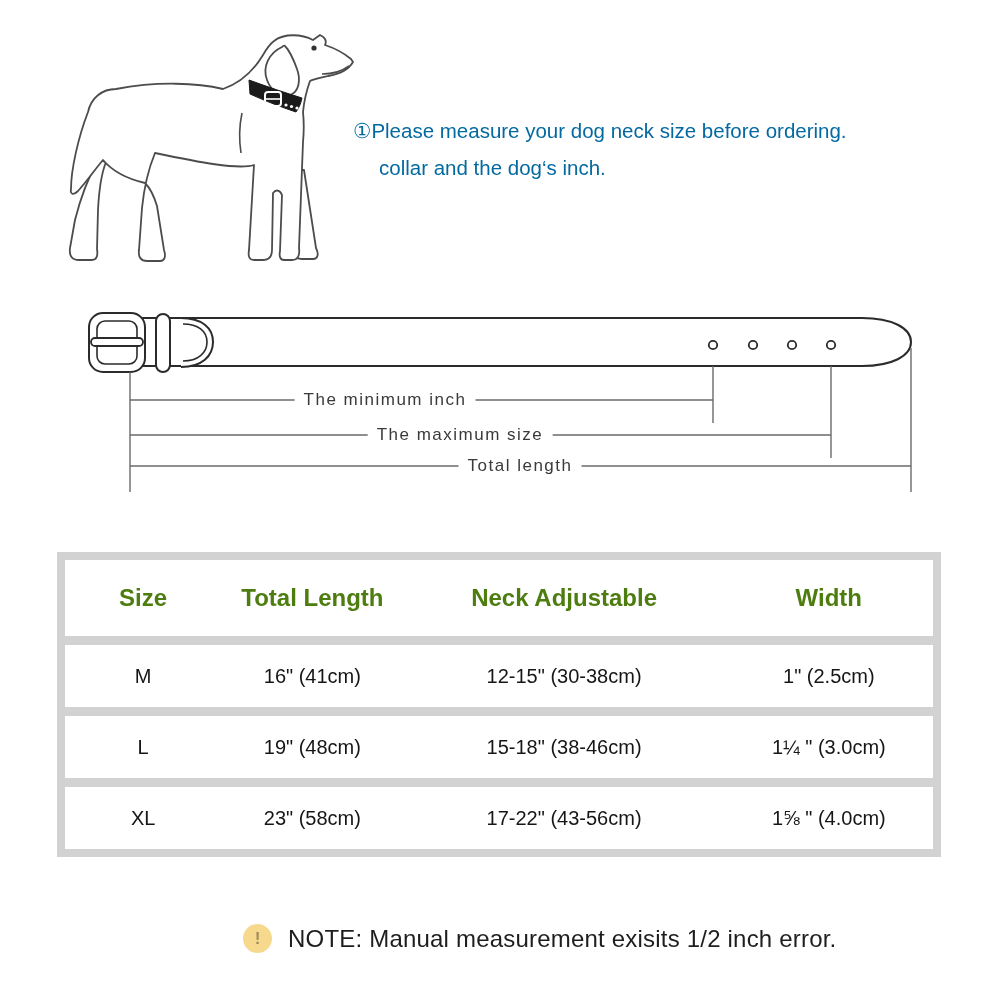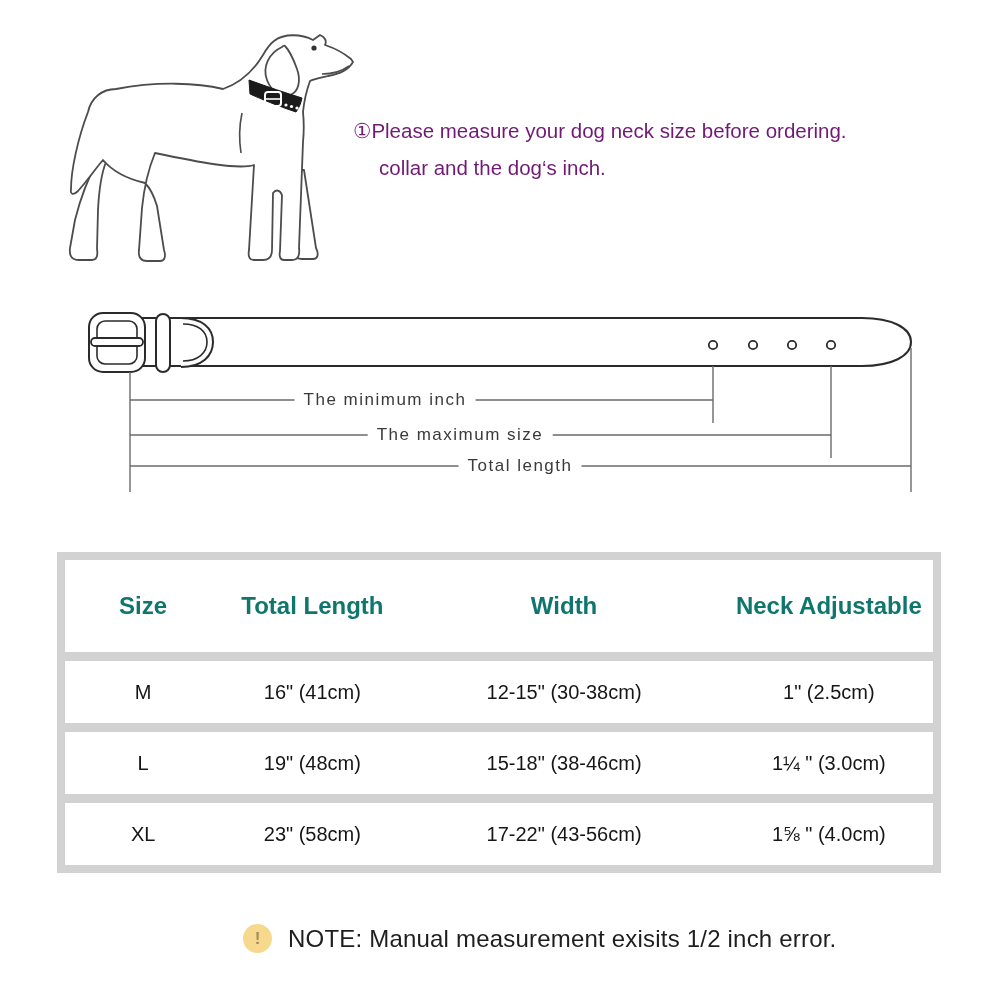--- a/index.html
+++ b/index.html
@@ -3,35 +3,35 @@
 <meta charset="utf-8">
 <style>
   html,body { margin:0; padding:0; }
   body {
     width:1000px; height:1000px; position:relative; background:#ffffff;
     font-family:"Liberation Sans", sans-serif; overflow:hidden;
   }
   
   .dog-svg { position:absolute; left:58px; top:10px; }
   
-  .instructions { position:absolute; left:353px; top:112px; color:#701a75;
+  .instructions { position:absolute; left:353px; top:112px; color:#0369a1;
     font-size:20.5px; line-height:37px; white-space:nowrap; }
   .instructions .indent { padding-left:26px; }
   
   .belt-svg { position:absolute; left:80px; top:300px; }
   .dim-label { position:absolute; transform:translate(-50%,-50%); background:#ffffff;
     padding:0 9px; font-size:17px; letter-spacing:1.5px; color:#3a3a3a;
     white-space:nowrap; font-weight:500; }
   
   .size-table { position:absolute; left:57px; top:552px; width:884px;
     background:#d2d2d2; padding:8px; box-sizing:border-box; }
   .t-row { display:grid; grid-template-columns:18% 21% 37% 24%; align-items:center;
     background:#ffffff; }
   .t-row div { text-align:center; }
-  .t-head { height:92px; font-weight:bold; font-size:24px; color:#0f766e; }
+  .t-head { height:76px; font-weight:bold; font-size:24px; color:#4d7c0f; }
   .t-data { height:62px; margin-top:9px; font-size:20px; color:#161616; }
   
   .note { position:absolute; left:243px; top:924px; display:flex; align-items:center; gap:16px; }
   .note-icon { width:29px; height:29px; border-radius:50%; background:#f7d98e;
     color:#a28e5c; font-size:17px; font-weight:bold; display:flex;
     align-items:center; justify-content:center; }
   .note-text { font-size:24px; color:#1e1e1e; letter-spacing:0.2px; }
 </style>
 </head>
 <body>
@@ -140,22 +140,22 @@
   </g>
 </svg>
 <div class="dim-label" style="left:385px; top:400px;">The minimum inch</div>
 <div class="dim-label" style="left:460px; top:435px;">The maximum size</div>
 <div class="dim-label" style="left:520px; top:466px;">Total length</div>
 
 <div class="size-table">
   <div class="t-row t-head">
     <div>Size</div>
     <div>Total Length</div>
+    <div>Neck Adjustable</div>
     <div>Width</div>
-    <div>Neck Adjustable</div>
   </div>
   <div class="t-row t-data">
     <div>M</div>
     <div>16" (41cm)</div>
     <div>12-15" (30-38cm)</div>
     <div>1" (2.5cm)</div>
   </div>
   <div class="t-row t-data">
     <div>L</div>
     <div>19" (48cm)</div>

